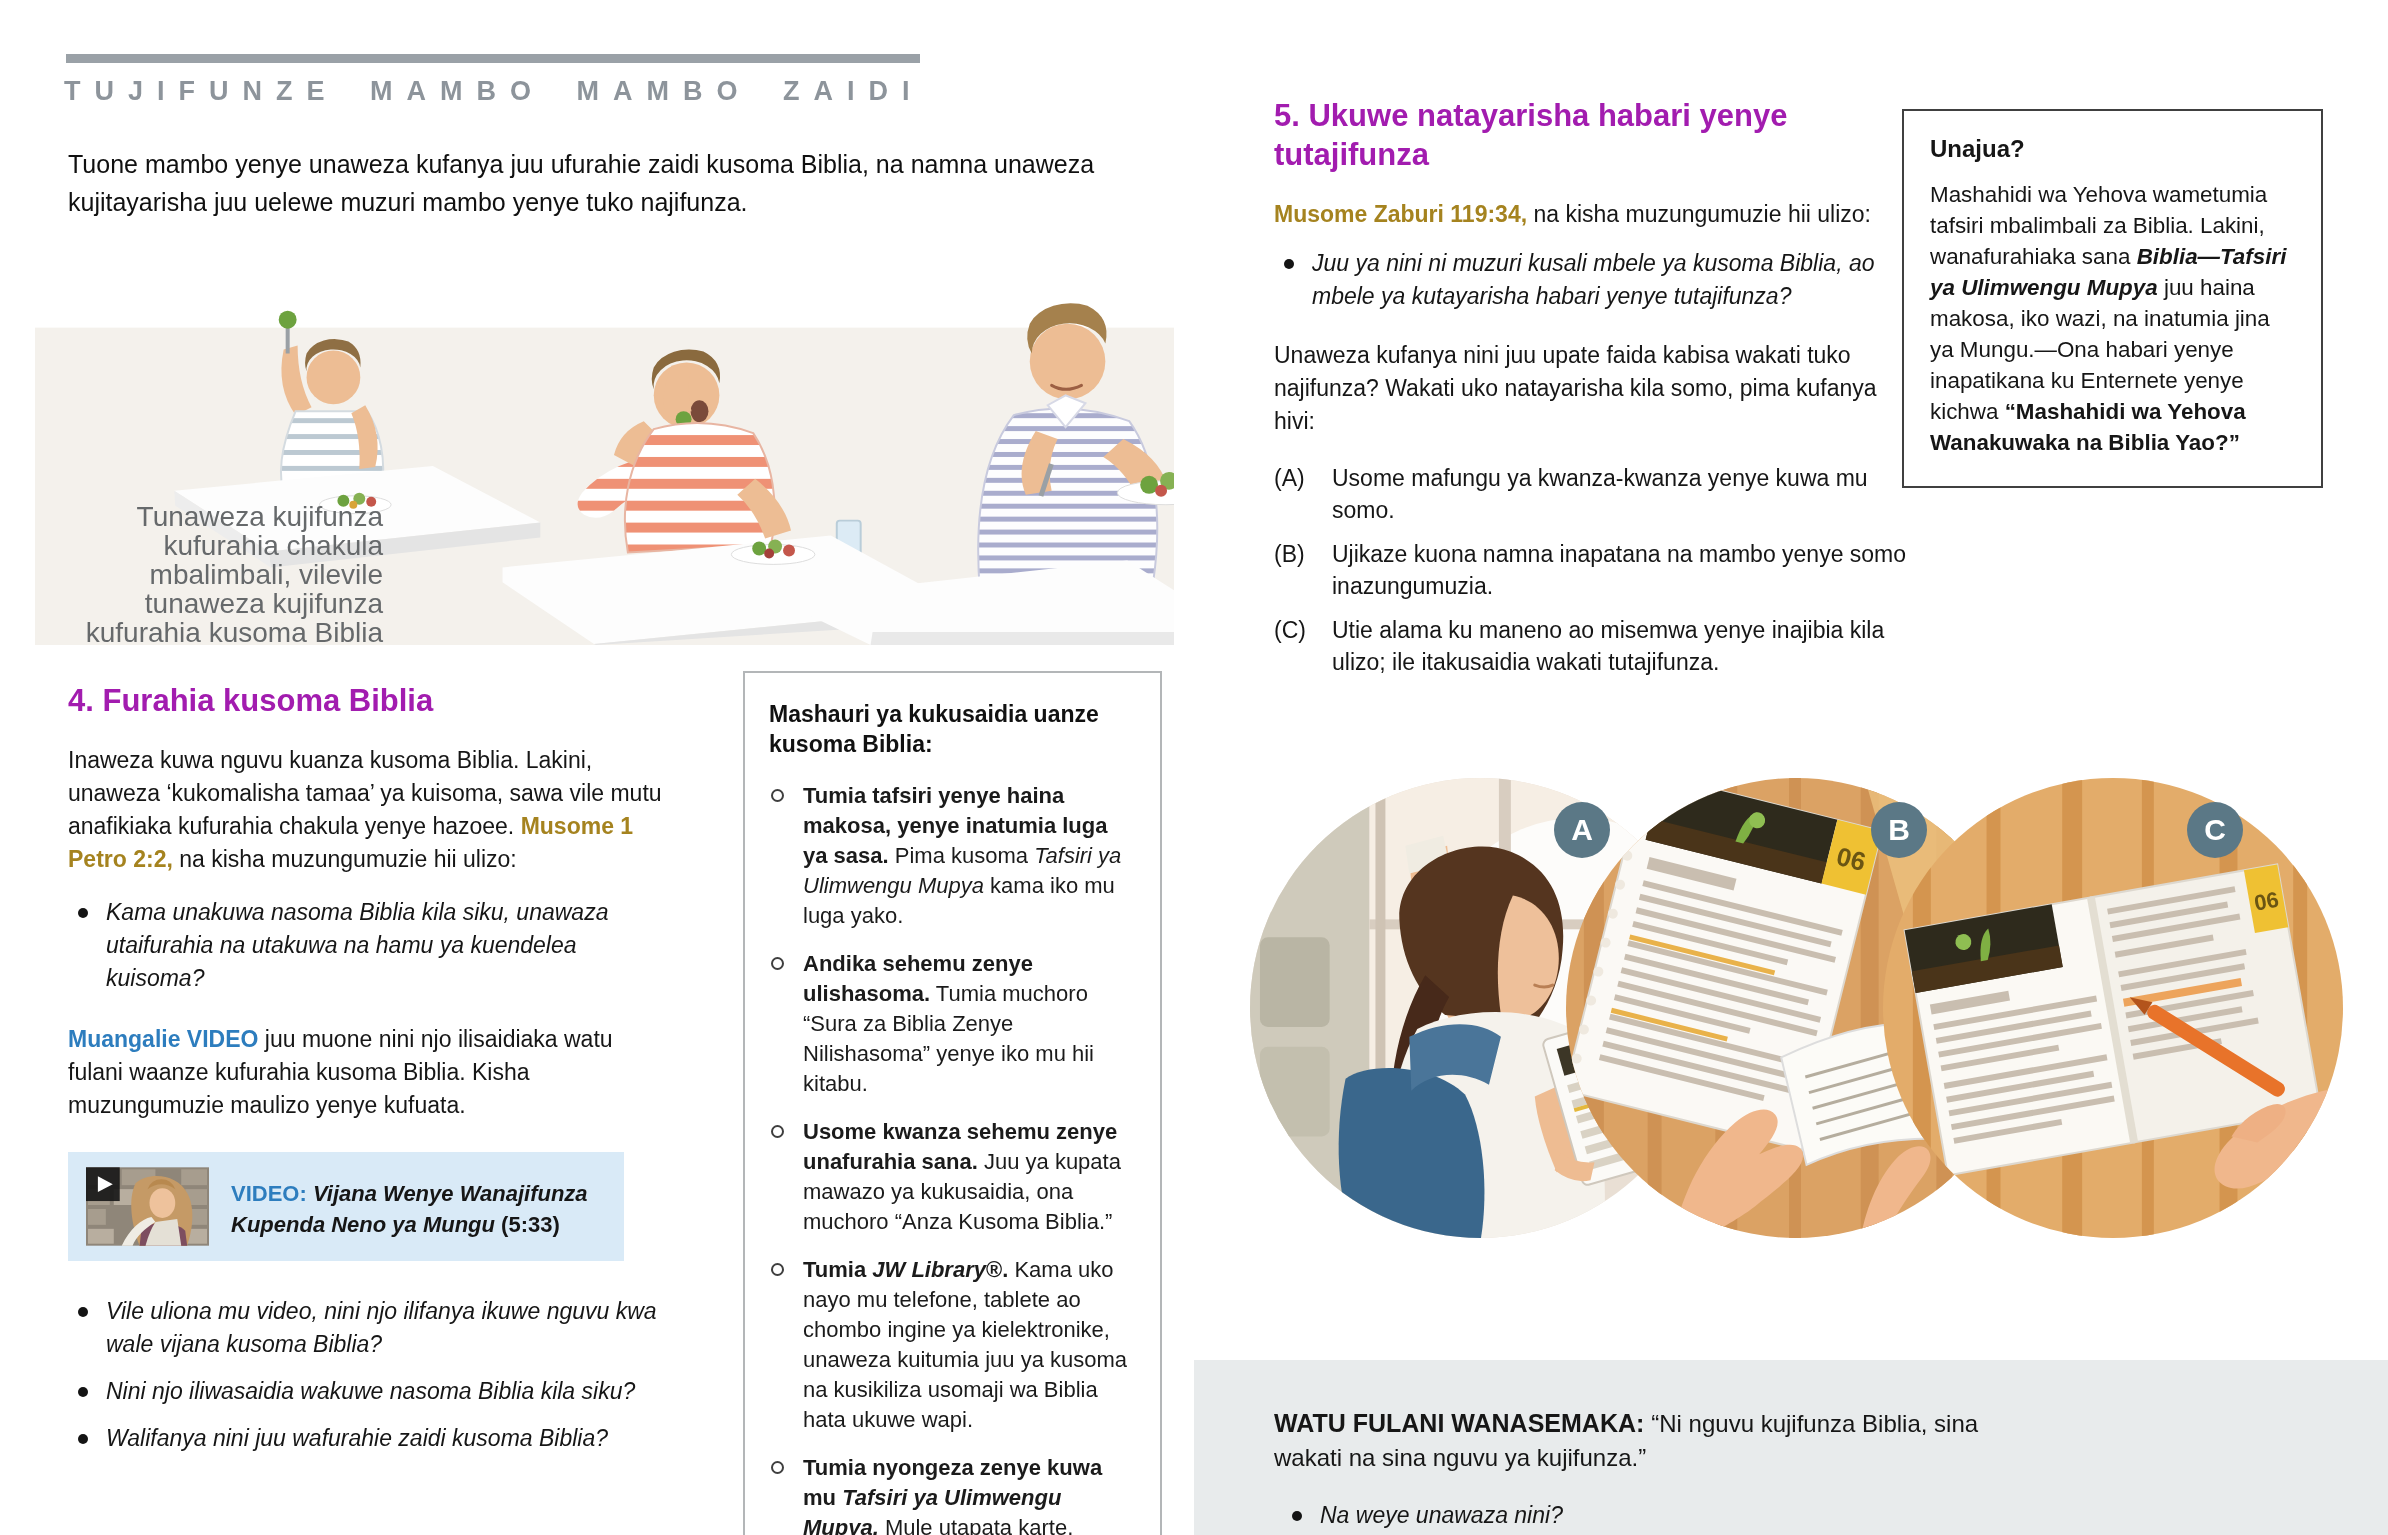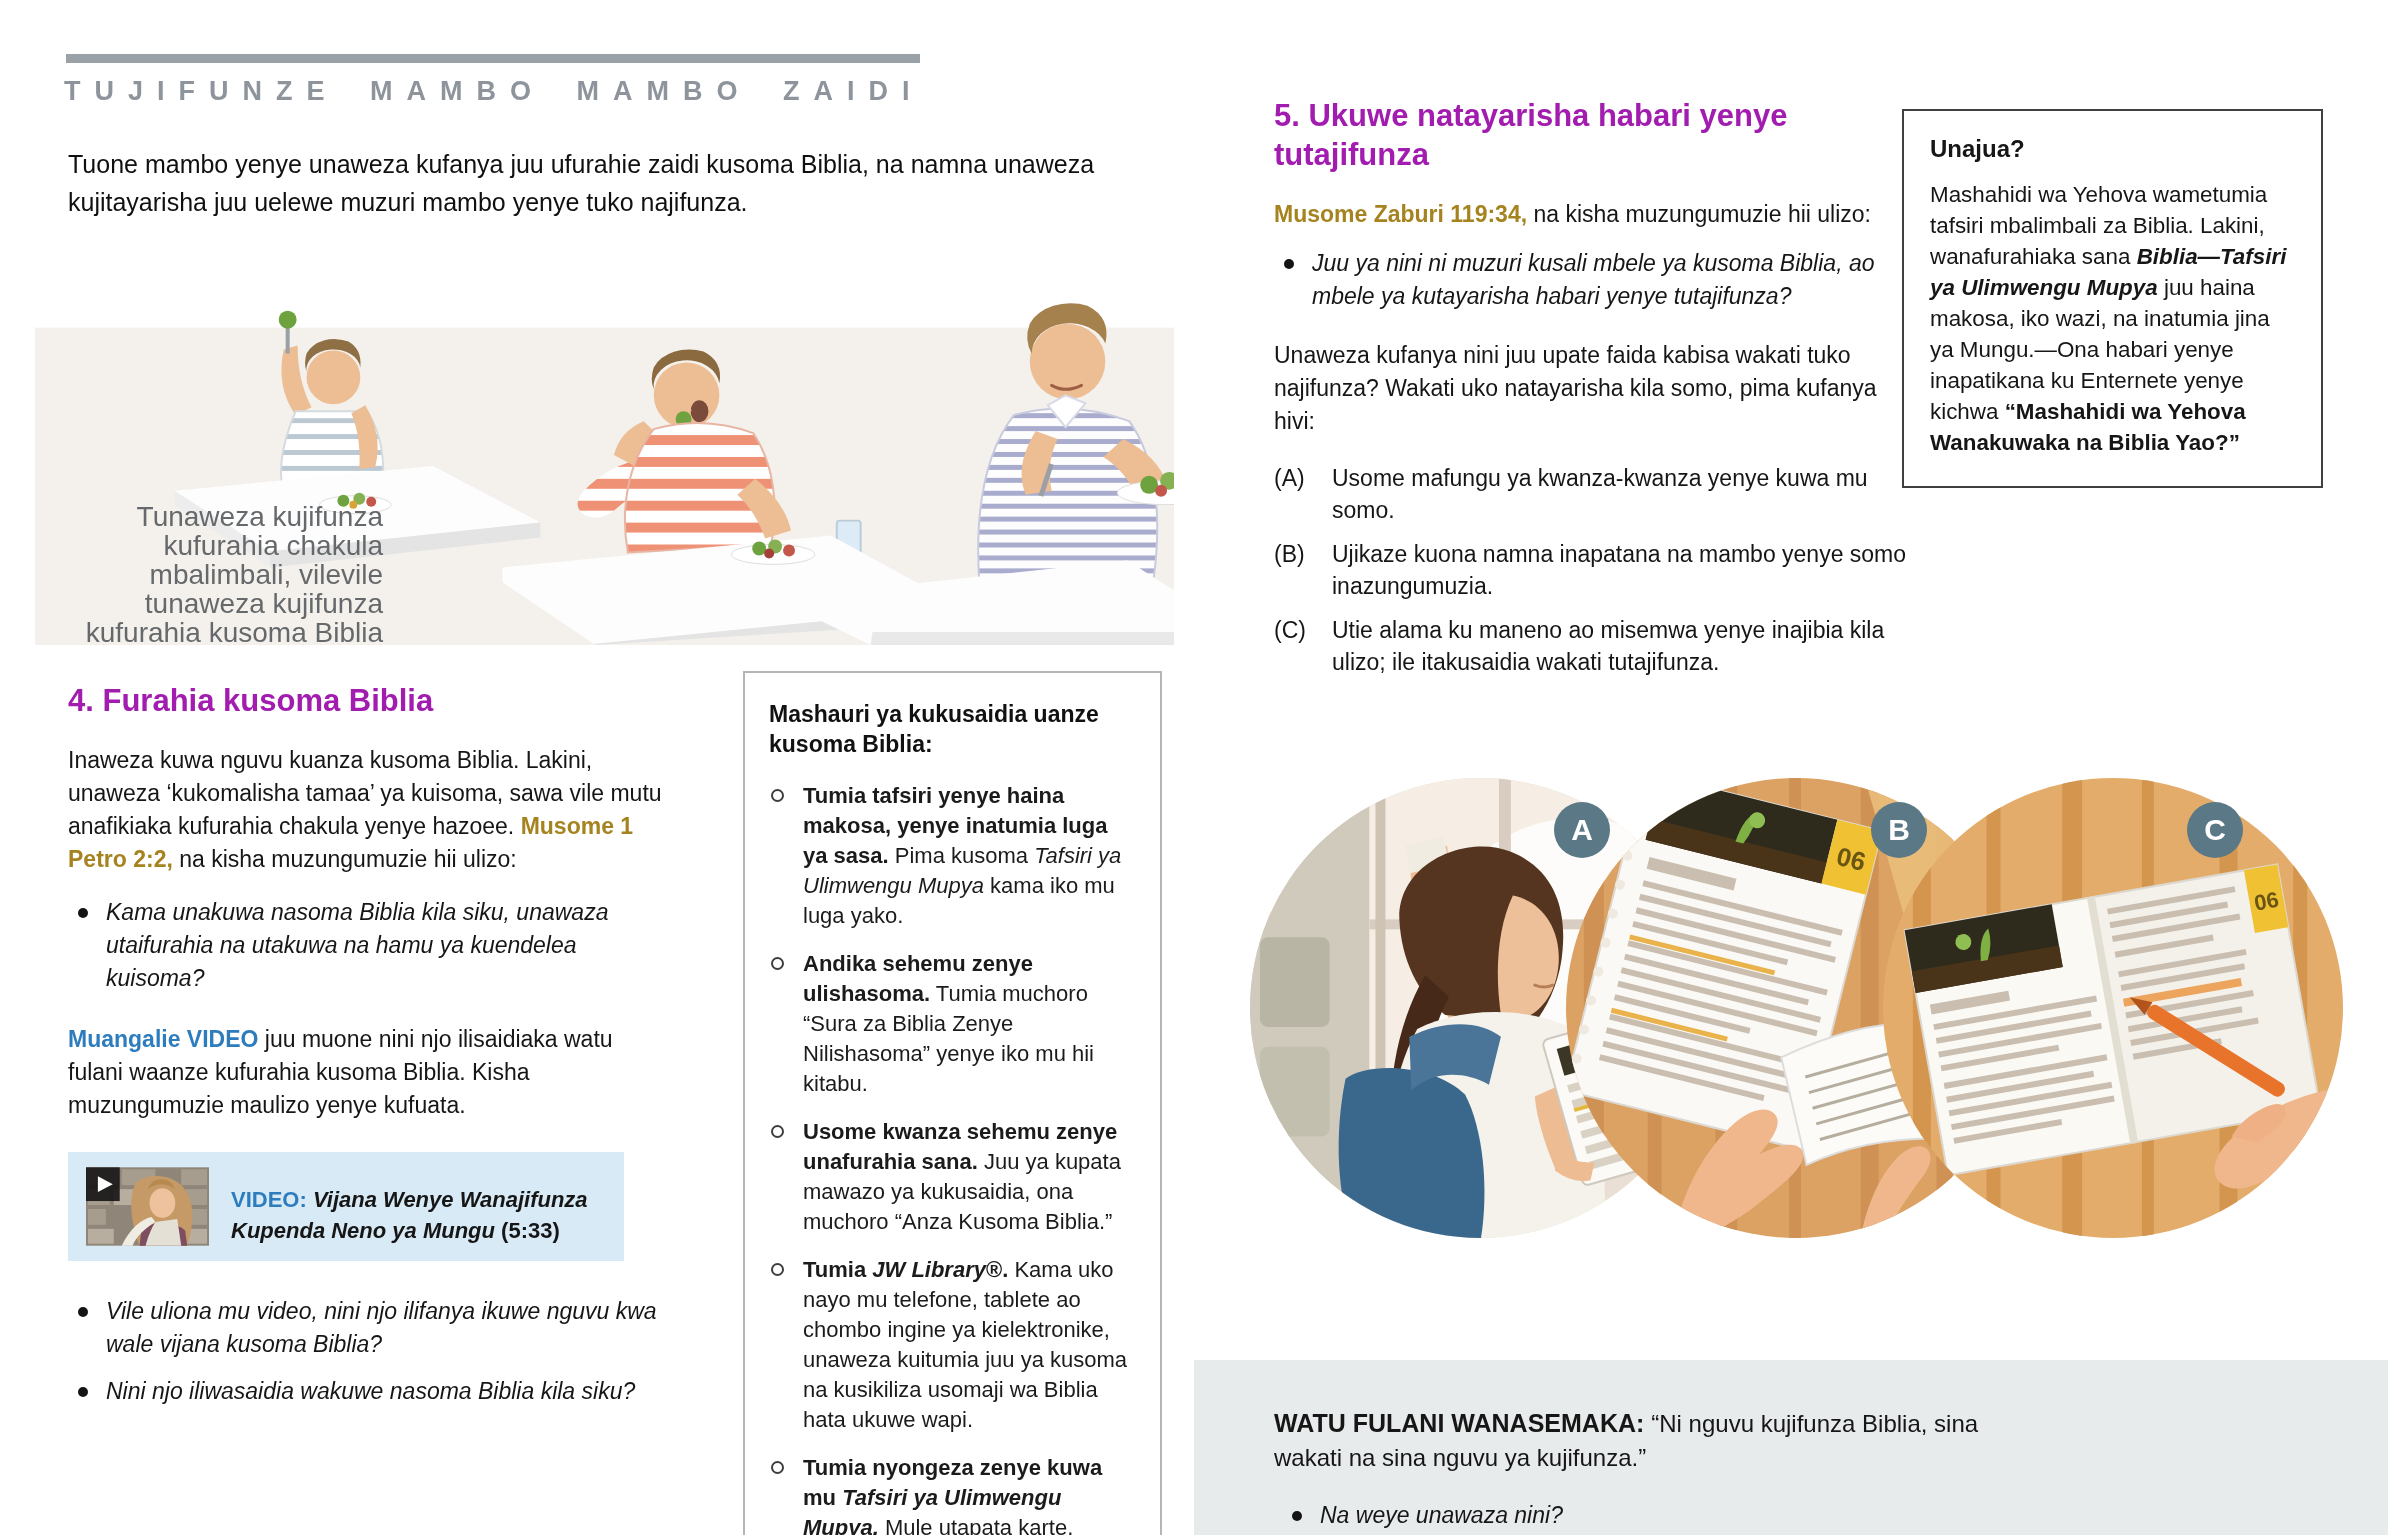--- a/index.html
+++ b/index.html
@@ -23,21 +23,21 @@
   h2.gold{margin:0 0 24px;font-size:31px;line-height:39px;color:#a21caf;font-weight:700;}
   .body-p{margin:0;font-size:23px;line-height:33px;}
   .mt{margin-top:28px;}
   ul.dots{list-style:none;margin:20px 0 0;padding:0 0 0 38px;font-style:italic;}
   ul.dots li{position:relative;font-size:23px;line-height:33px;margin-bottom:14px;}
   ul.dots li::before{content:"";position:absolute;left:-28px;top:12px;width:10px;height:10px;
                      border-radius:50%;background:#141414;}
 
   
   .videobox{margin-top:30px;width:556px;box-sizing:border-box;background:#d9eaf7;
-            padding:15px 18px;display:flex;gap:22px;align-items:flex-end;cursor:pointer;}
+            padding:15px 18px;display:flex;gap:22px;align-items:center;cursor:pointer;}
   .thumb{position:relative;width:123px;height:79px;flex:0 0 auto;}
   .vtext{margin:0;font-size:22px;line-height:31px;padding-top:5px;}
 
   
   .tipsbox{left:743px;top:671px;width:419px;box-sizing:border-box;background:#ffffff;
            border:2px solid #b3b6b8;box-shadow:0 6px 0 rgba(120,124,126,0.25);
            padding:26px 24px 26px;}
   .tipsbox h3{margin:0 0 22px;font-size:23px;line-height:30px;font-weight:700;color:#111;}
   ul.rings{list-style:none;margin:0;padding:0 0 0 34px;}
   ul.rings li{position:relative;font-size:22px;line-height:30px;margin-bottom:18px;color:#1b1b1b;}
@@ -209,20 +209,21 @@
           <rect width="34" height="34" fill="#151515" opacity="0.9"></rect>
           <polygon points="12,9 12,25 27,17" fill="#ffffff"></polygon>
         </svg>
       </div>
       <p class="vtext"><span class="sg-blue">VIDEO: </span><span class="sg-bi">Vijana Wenye Wanajifunza Kupenda Neno ya Mungu</span><span class="sg-b"> (5:33)</span></p>
     </div>
 
     <ul class="dots" style="margin-top:34px;">
       <li>Vile uliona mu video, nini njo ilifanya ikuwe nguvu kwa wale vijana kusoma Biblia?</li>
       <li>Nini njo iliwasaidia wakuwe nasoma Biblia kila siku?</li>
+      <li>Walifanya nini juu wafurahie zaidi kusoma Biblia?</li>
     </ul>
   </section>
 
   <aside class="abs tipsbox">
     <h3>Mashauri ya kukusaidia uanze kusoma Biblia:</h3>
     <ul class="rings">
       <li><span class="sg-b">Tumia tafsiri yenye haina makosa, yenye inatumia luga ya sasa.</span><span class="sg-p"> Pima kusoma </span><span class="sg-i">Tafsiri ya Ulimwengu Mupya</span><span class="sg-p"> kama iko mu luga yako.</span></li>
       <li><span class="sg-b">Andika sehemu zenye ulishasoma.</span><span class="sg-p"> Tumia muchoro “Sura za Biblia Zenye Nilishasoma” yenye iko mu hii kitabu.</span></li>
       <li><span class="sg-b">Usome kwanza sehemu zenye unafurahia sana.</span><span class="sg-p"> Juu ya kupata mawazo ya kukusaidia, ona muchoro “Anza Kusoma Biblia.”</span></li>
       <li><span class="sg-b">Tumia </span><span class="sg-bi">JW Library</span><span class="sg-b">®.</span><span class="sg-p"> Kama uko nayo mu telefone, tablete ao chombo ingine ya kielektronike, unaweza kuitumia juu ya kusoma na kusikiliza usomaji wa Biblia hata ukuwe wapi.</span></li>

